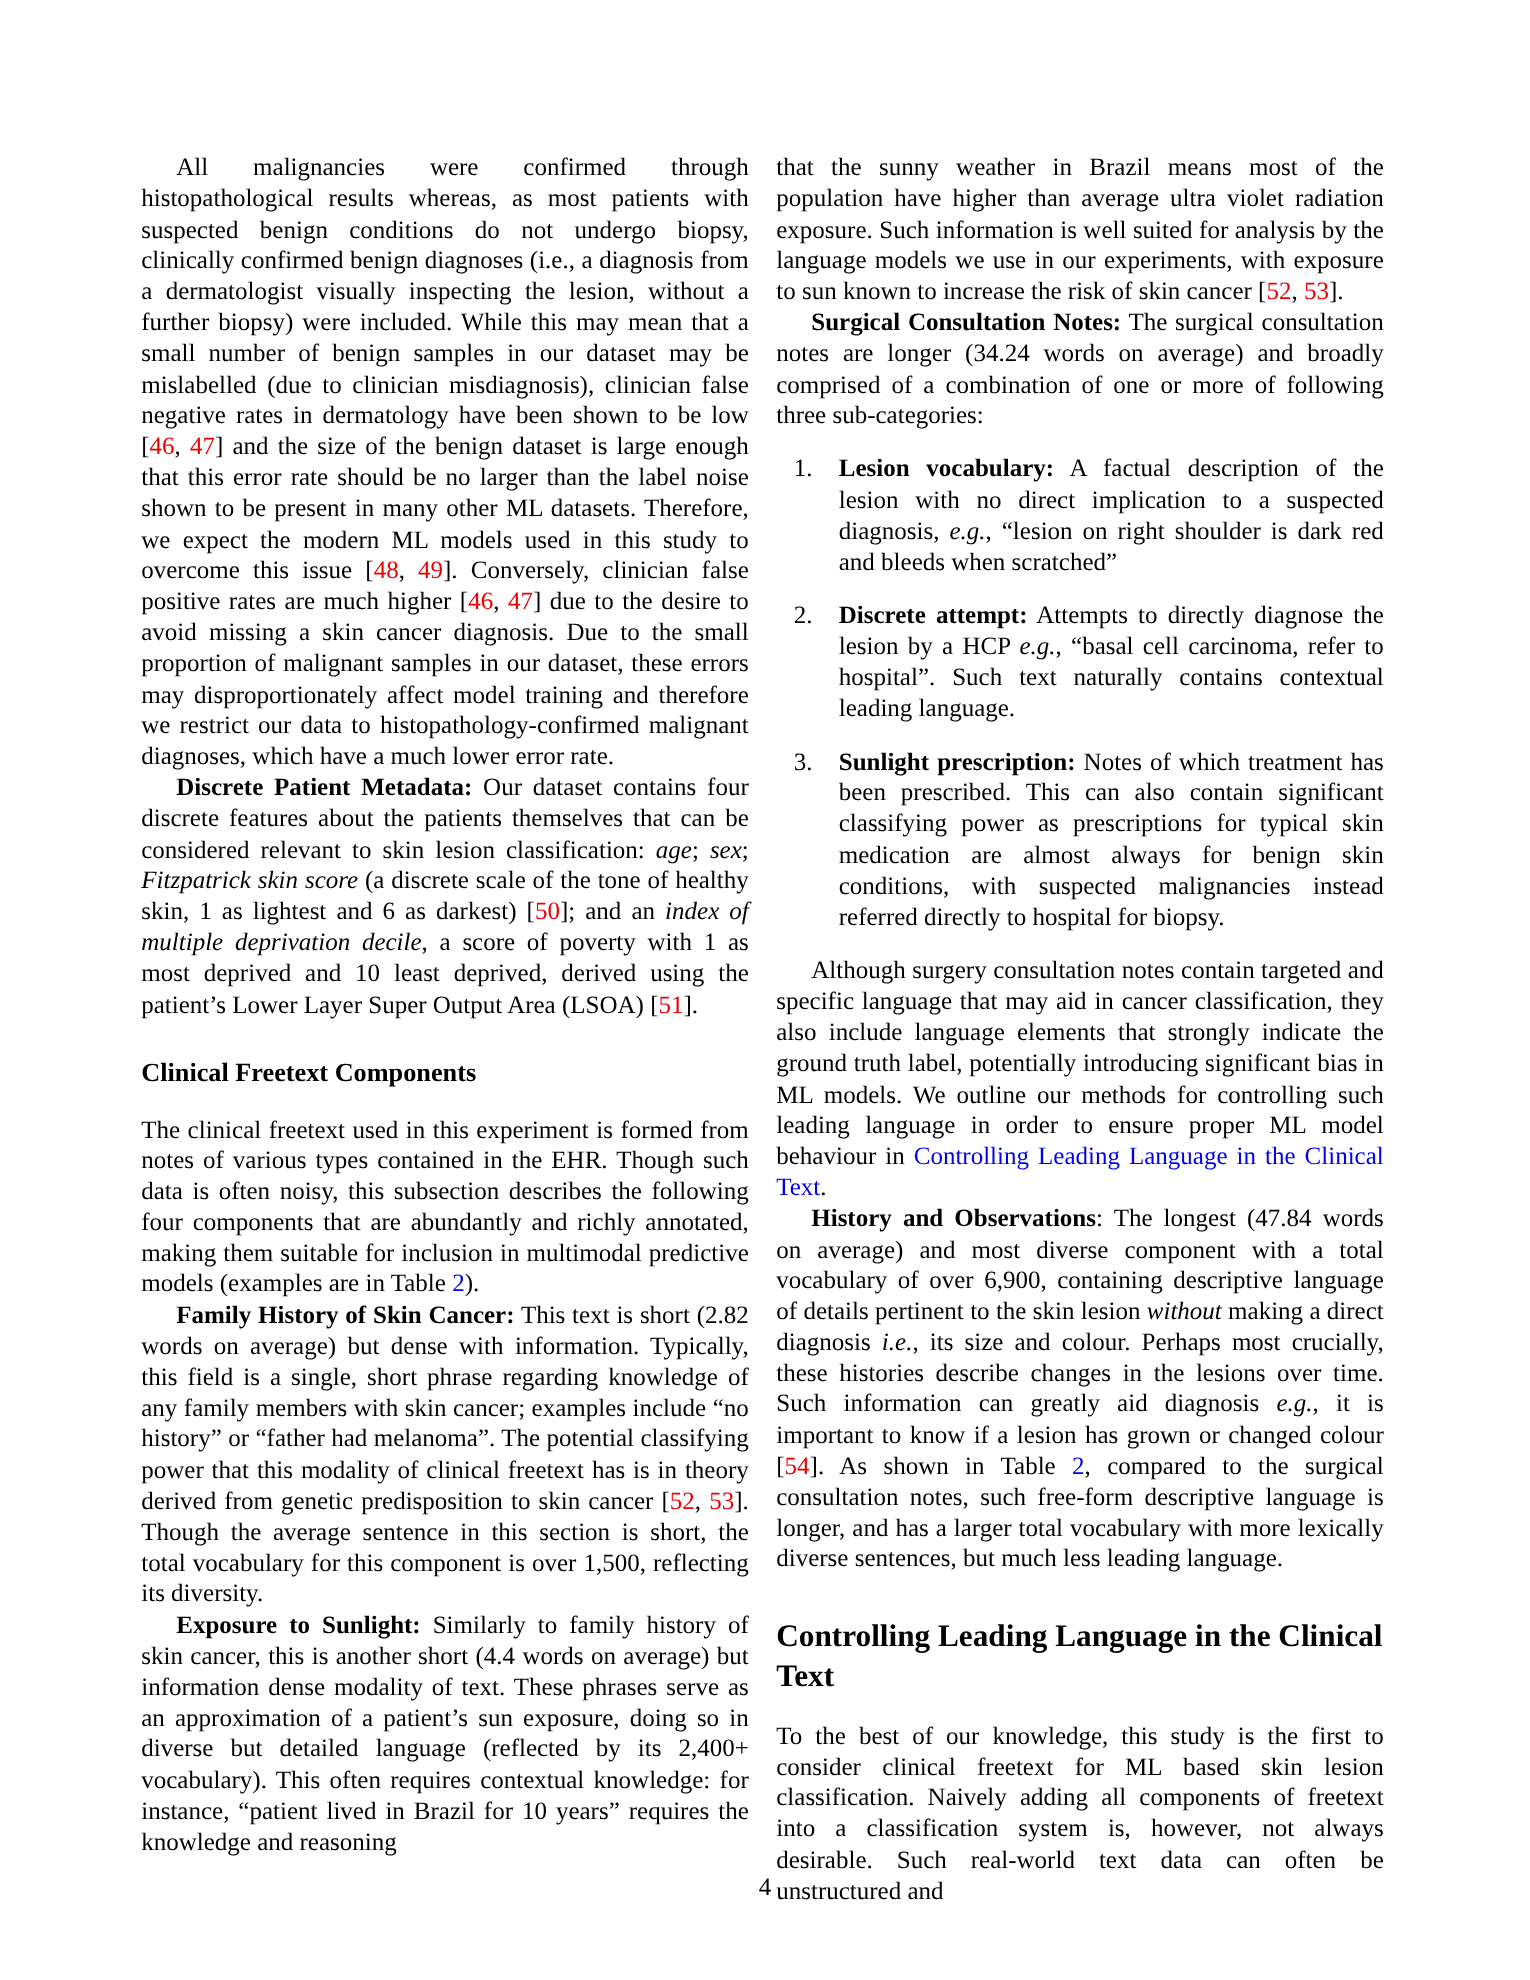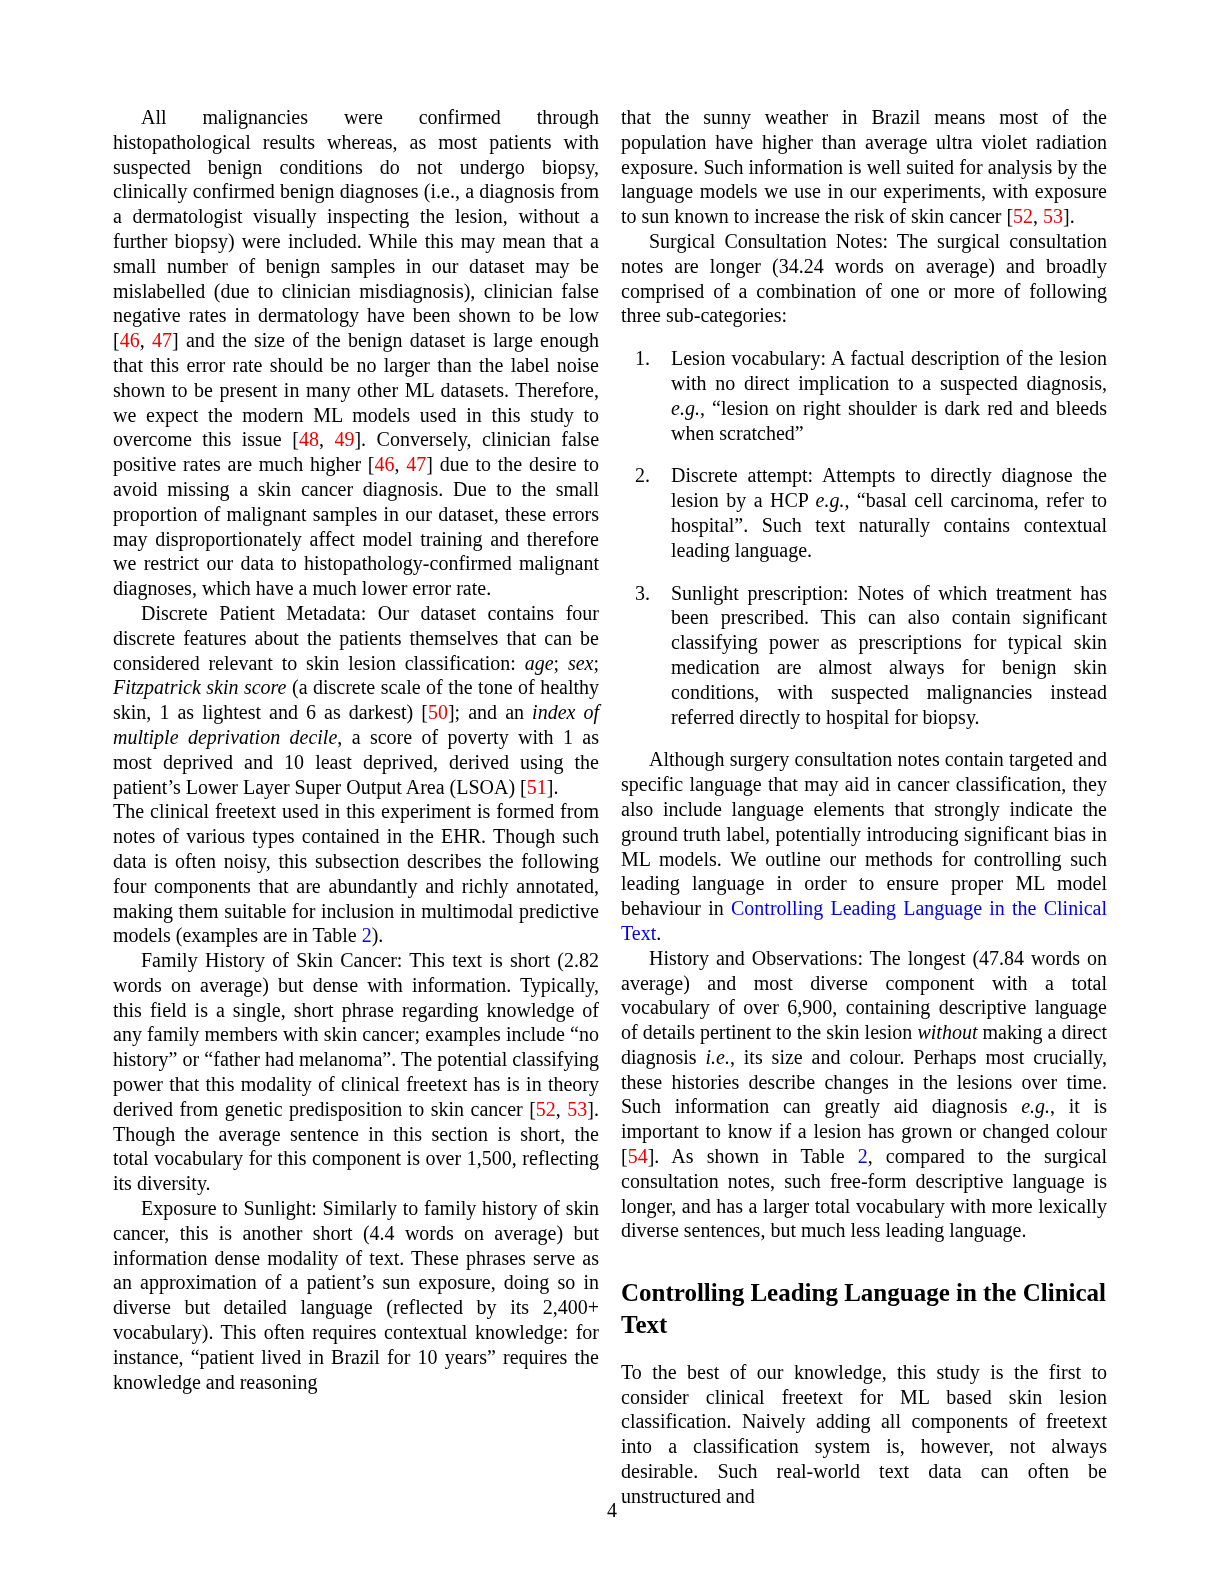--- a/index.html
+++ b/index.html
@@ -8,21 +8,21 @@
     background: #ffffff;
     width: 1224px;
     height: 1584px;
     overflow: hidden;
     font-family: "Liberation Serif", "DejaVu Serif", serif;
     color: #000000;
   }
   .page {
     position: absolute;
     left: 113px;
-    top: 105px;
+    top: 122px;
     width: 994px;
     display: flex;
     gap: 22px;
   }
   .col {
     width: 486px;
     flex: 0 0 486px;
   }
   .para {
     font-size: 20px;
@@ -56,41 +56,42 @@
     line-height: 1.24;
     text-align: justify;
     margin-bottom: 18px;
   }
   .numlist li:last-child { margin-bottom: 0; }
   .li-num {
     position: absolute;
     left: -36px;
     top: 0;
   }
-  .seg-b { font-weight: normal; }
+  .seg-b { font-weight: bold; }
   .seg-i { font-style: italic; }
   .seg-c { color: var(--cite-color, #ee0000); }
   .seg-l { color: var(--link-color, #0000ee); }
   .footer {
     position: absolute;
     top: 1499px;
     left: 0;
     width: 1224px;
     text-align: center;
     font-size: 20px;
   }
 </style>
 </head>
 <body>
 
 <div class="page">
 
   <div class="col">
     <p class="para indent"><span class="seg-n">All malignancies were confirmed through histopathological results whereas, as most patients with suspected benign conditions do not undergo biopsy, clinically confirmed benign diagnoses (i.e., a diagnosis from a dermatologist visually inspecting the lesion, without a further biopsy) were included. While this may mean that a small number of benign samples in our dataset may be mislabelled (due to clinician misdiagnosis), clinician false negative rates in dermatology have been shown to be low [</span><span class="seg-c">46</span><span class="seg-n">, </span><span class="seg-c">47</span><span class="seg-n">] and the size of the benign dataset is large enough that this error rate should be no larger than the label noise shown to be present in many other ML datasets. Therefore, we expect the modern ML models used in this study to overcome this issue [</span><span class="seg-c">48</span><span class="seg-n">, </span><span class="seg-c">49</span><span class="seg-n">]. Conversely, clinician false positive rates are much higher [</span><span class="seg-c">46</span><span class="seg-n">, </span><span class="seg-c">47</span><span class="seg-n">] due to the desire to avoid missing a skin cancer diagnosis. Due to the small proportion of malignant samples in our dataset, these errors may disproportionately affect model training and therefore we restrict our data to histopathology-confirmed malignant diagnoses, which have a much lower error rate.</span></p>
     <p class="para indent"><span class="seg-b">Discrete Patient Metadata:</span><span class="seg-n"> Our dataset contains four discrete features about the patients themselves that can be considered relevant to skin lesion classification: </span><span class="seg-i">age</span><span class="seg-n">; </span><span class="seg-i">sex</span><span class="seg-n">; </span><span class="seg-i">Fitzpatrick skin score</span><span class="seg-n"> (a discrete scale of the tone of healthy skin, 1 as lightest and 6 as darkest) [</span><span class="seg-c">50</span><span class="seg-n">]; and an </span><span class="seg-i">index of multiple deprivation decile</span><span class="seg-n">, a score of poverty with 1 as most deprived and 10 least deprived, derived using the patient’s Lower Layer Super Output Area (LSOA) [</span><span class="seg-c">51</span><span class="seg-n">].</span></p>
+    <h2 class="subsection-heading">Clinical Freetext Components</h2>
     <p class="para"><span class="seg-n">The clinical freetext used in this experiment is formed from notes of various types contained in the EHR. Though such data is often noisy, this subsection describes the following four components that are abundantly and richly annotated, making them suitable for inclusion in multimodal predictive models (examples are in Table </span><span class="seg-l">2</span><span class="seg-n">).</span></p>
     <p class="para indent"><span class="seg-b">Family History of Skin Cancer:</span><span class="seg-n"> This text is short (2.82 words on average) but dense with information. Typically, this field is a single, short phrase regarding knowledge of any family members with skin cancer; examples include “no history” or “father had melanoma”. The potential classifying power that this modality of clinical freetext has is in theory derived from genetic predisposition to skin cancer [</span><span class="seg-c">52</span><span class="seg-n">, </span><span class="seg-c">53</span><span class="seg-n">]. Though the average sentence in this section is short, the total vocabulary for this component is over 1,500, reflecting its diversity.</span></p>
     <p class="para indent"><span class="seg-b">Exposure to Sunlight:</span><span class="seg-n"> Similarly to family history of skin cancer, this is another short (4.4 words on average) but information dense modality of text. These phrases serve as an approximation of a patient’s sun exposure, doing so in diverse but detailed language (reflected by its 2,400+ vocabulary). This often requires contextual knowledge: for instance, “patient lived in Brazil for 10 years” requires the knowledge and reasoning</span></p>
   </div>
 
   <div class="col">
     <p class="para"><span class="seg-n">that the sunny weather in Brazil means most of the population have higher than average ultra violet radiation exposure. Such information is well suited for analysis by the language models we use in our experiments, with exposure to sun known to increase the risk of skin cancer [</span><span class="seg-c">52</span><span class="seg-n">, </span><span class="seg-c">53</span><span class="seg-n">].</span></p>
     <p class="para indent"><span class="seg-b">Surgical Consultation Notes:</span><span class="seg-n"> The surgical consultation notes are longer (34.24 words on average) and broadly comprised of a combination of one or more of following three sub-categories:</span></p>
     <ol class="numlist">
       <li>

